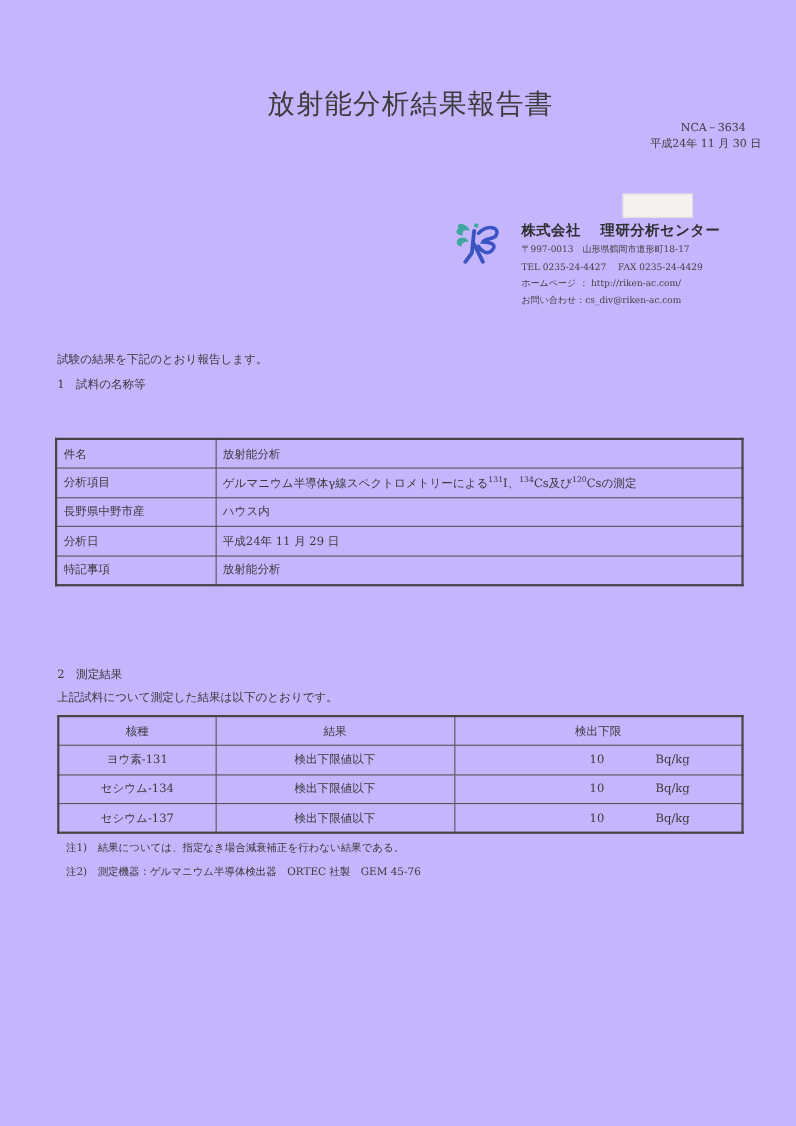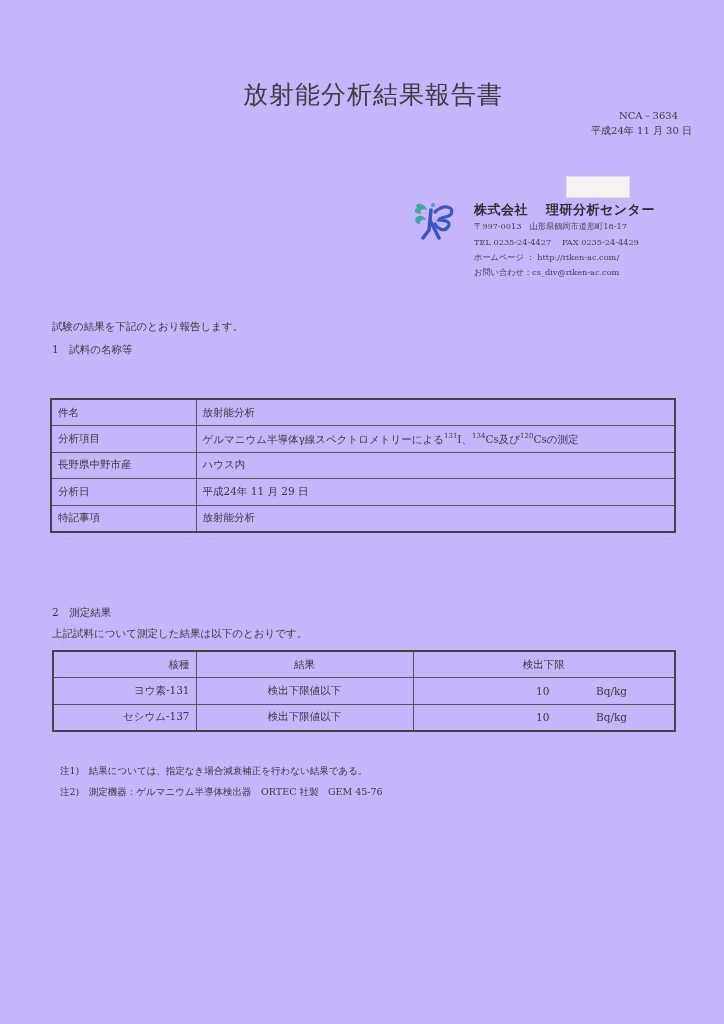--- a/index.html
+++ b/index.html
@@ -18,21 +18,21 @@
   .intro { left: 52px; top: 320px; font-size: 10.5px; }
   .sec1 { left: 52px; top: 343px; font-size: 10.5px; }
   .sec2 { left: 52px; top: 606px; font-size: 10.5px; }
   .sec2desc { left: 52px; top: 627px; font-size: 10.5px; }
   table { position: absolute; border-collapse: collapse; font-size: 10.5px; color: #3a3a3a; }
   table td { border: 1.4px solid #555; height: 26.6px; padding: 0 6px; vertical-align: middle; }
   .t1 { left: 50px; top: 366px; width: 626px; border: 2px solid #444; margin-top: 32px; }
   .t1 td.k { width: 145px; }
   .t2 { left: 52px; top: 650px; width: 624px; border: 2px solid #444; }
   .t2 td { text-align: center; }
-  .t2 td.c1 { width: 143px; text-align: right; }
+  .t2 td.c1 { width: 143px; }
   .t2 td.c2 { width: 217px; }
   .t2 td.c3 { text-align: left; padding-left: 0; }
   .lim { display: flex; justify-content: flex-end; }
   .lim .v { width: 60px; text-align: left; }
   .lim .u { width: 72px; text-align: left; }
   sup { font-size: 7px; }
   .note { left: 60px; font-size: 9.5px; }
 </style>
 </head>
 <body>
@@ -106,20 +106,30 @@
       <td class="c1">ヨウ素-131</td>
       <td class="c2">検出下限値以下</td>
       <td class="c3">
             <div class="lim">
               <span class="v">10</span>
               <span class="u">Bq/kg</span>
             </div>
           </td>
     </tr>
     <tr>
+      <td class="c1">セシウム-134</td>
+      <td class="c2">検出下限値以下</td>
+      <td class="c3">
+            <div class="lim">
+              <span class="v">10</span>
+              <span class="u">Bq/kg</span>
+            </div>
+          </td>
+    </tr>
+    <tr>
       <td class="c1">セシウム-137</td>
       <td class="c2">検出下限値以下</td>
       <td class="c3">
             <div class="lim">
               <span class="v">10</span>
               <span class="u">Bq/kg</span>
             </div>
           </td>
     </tr>
   </tbody>

